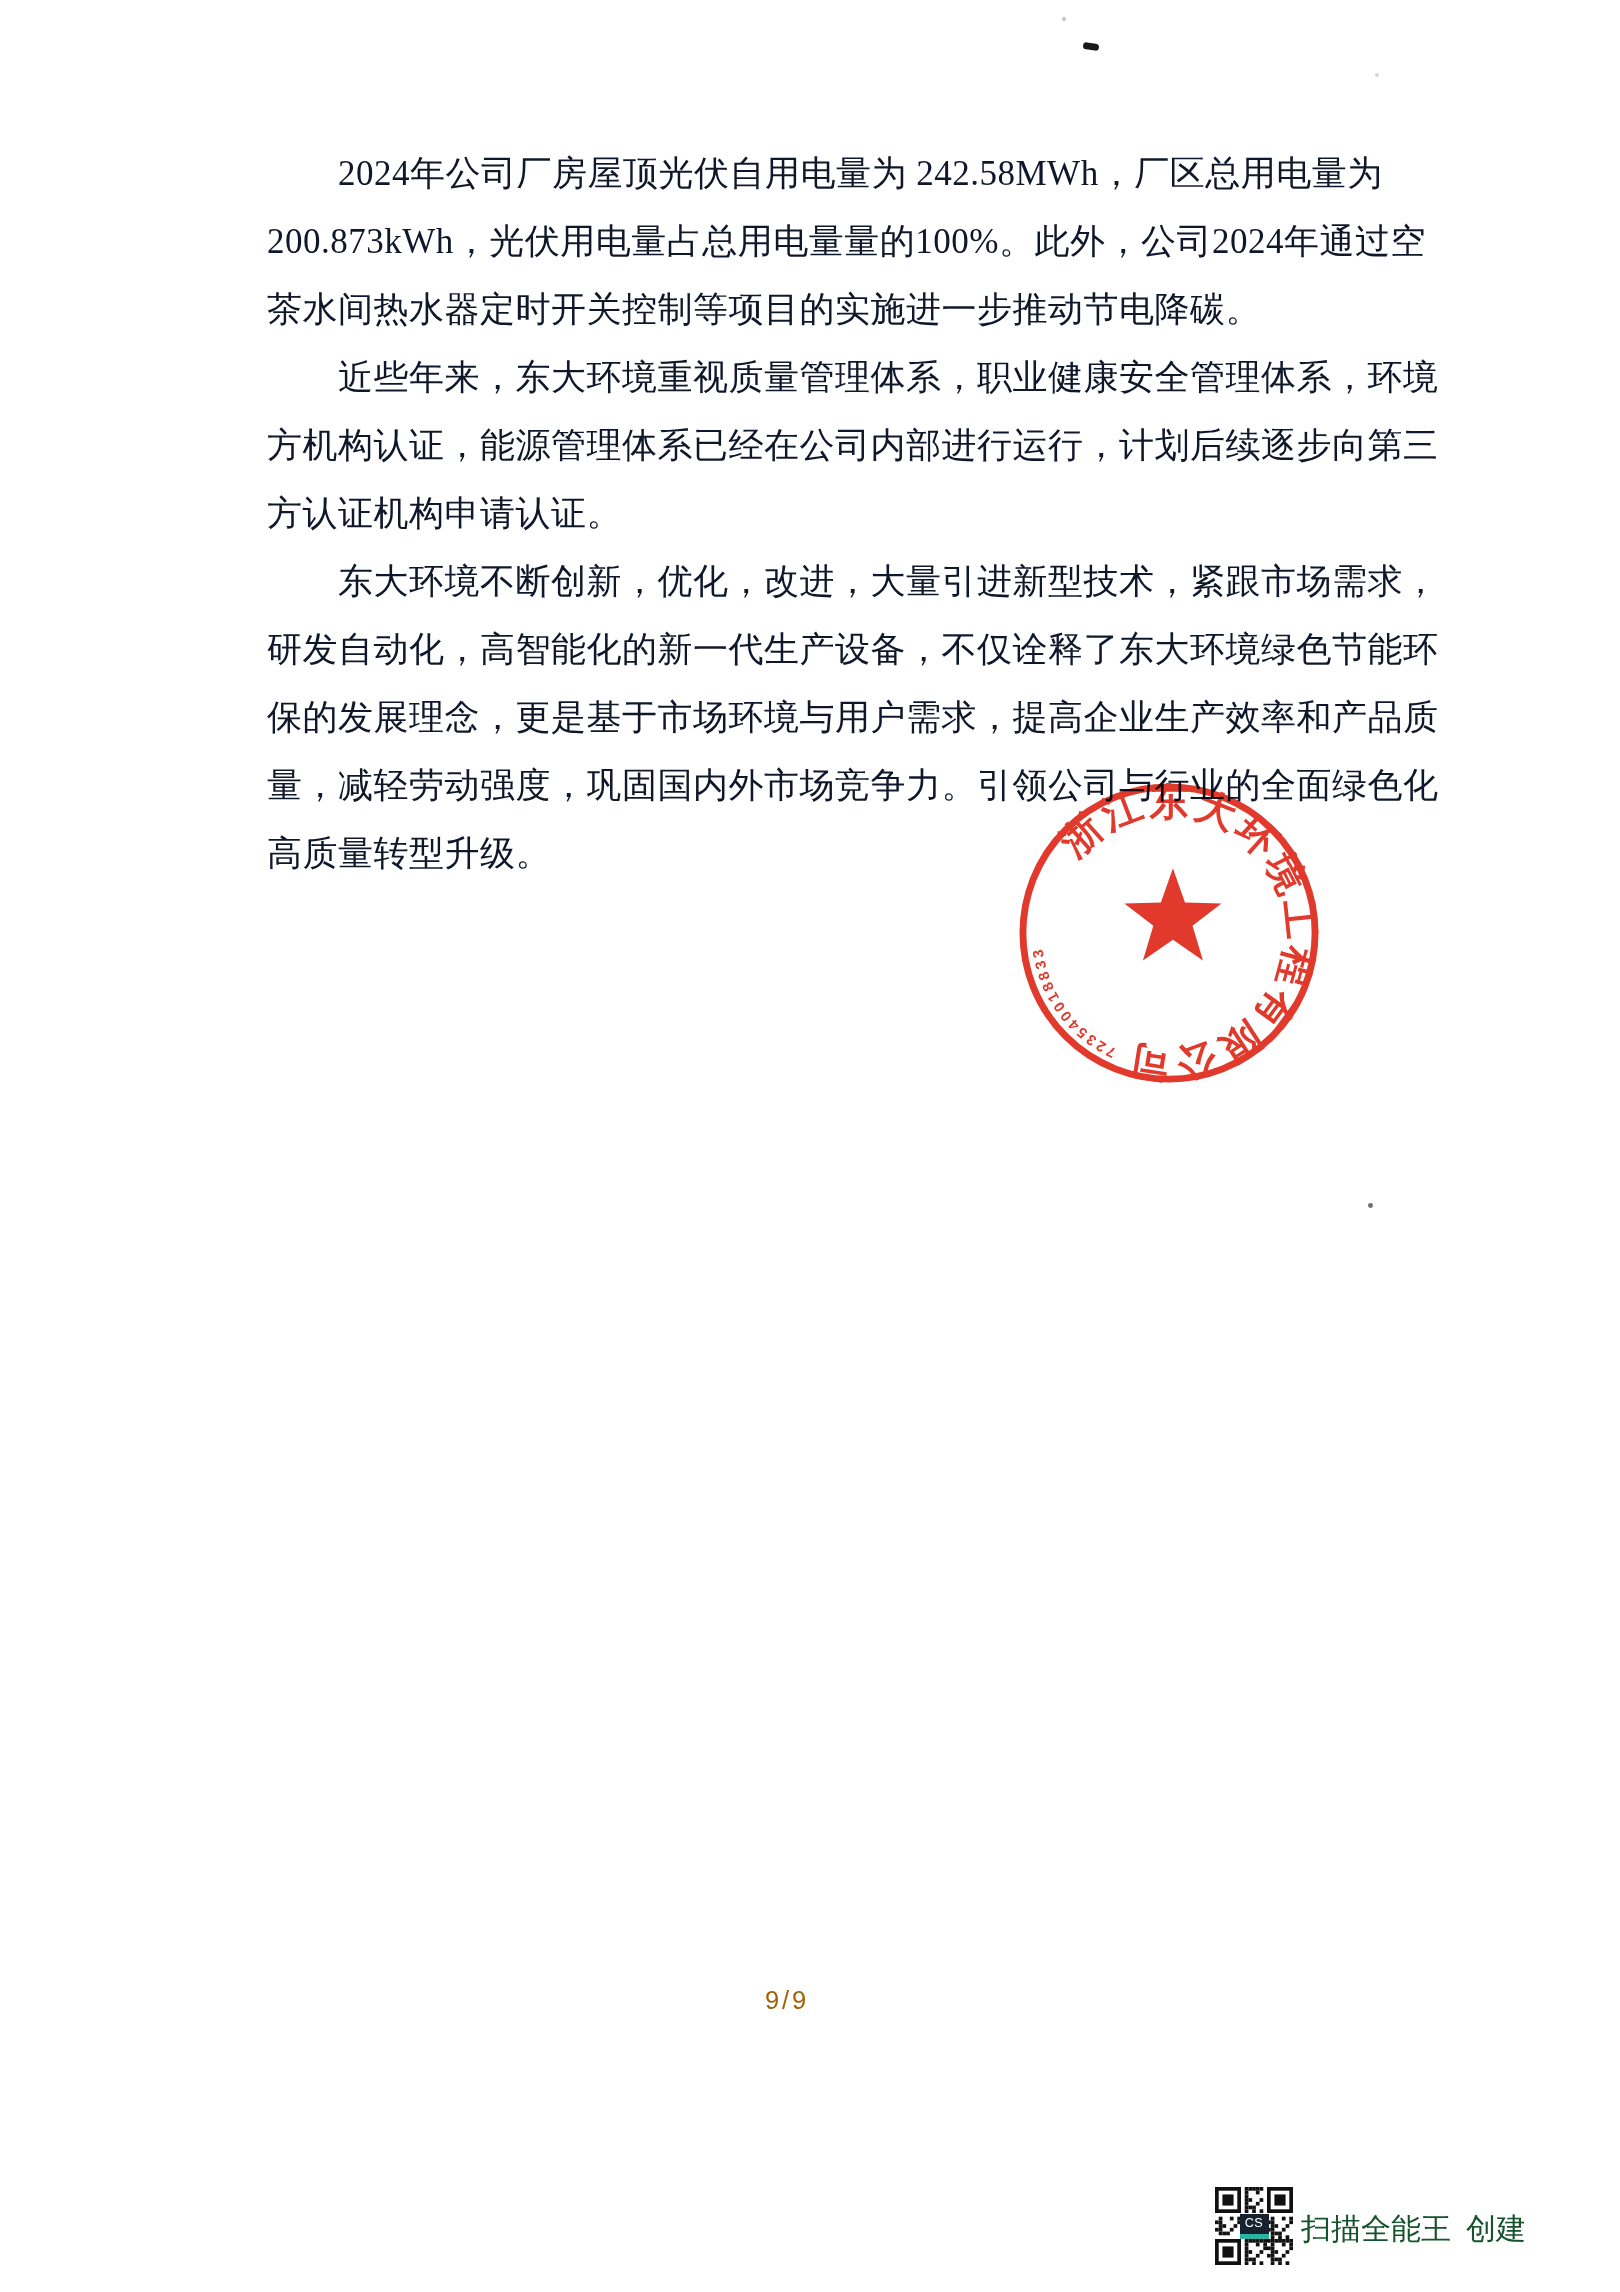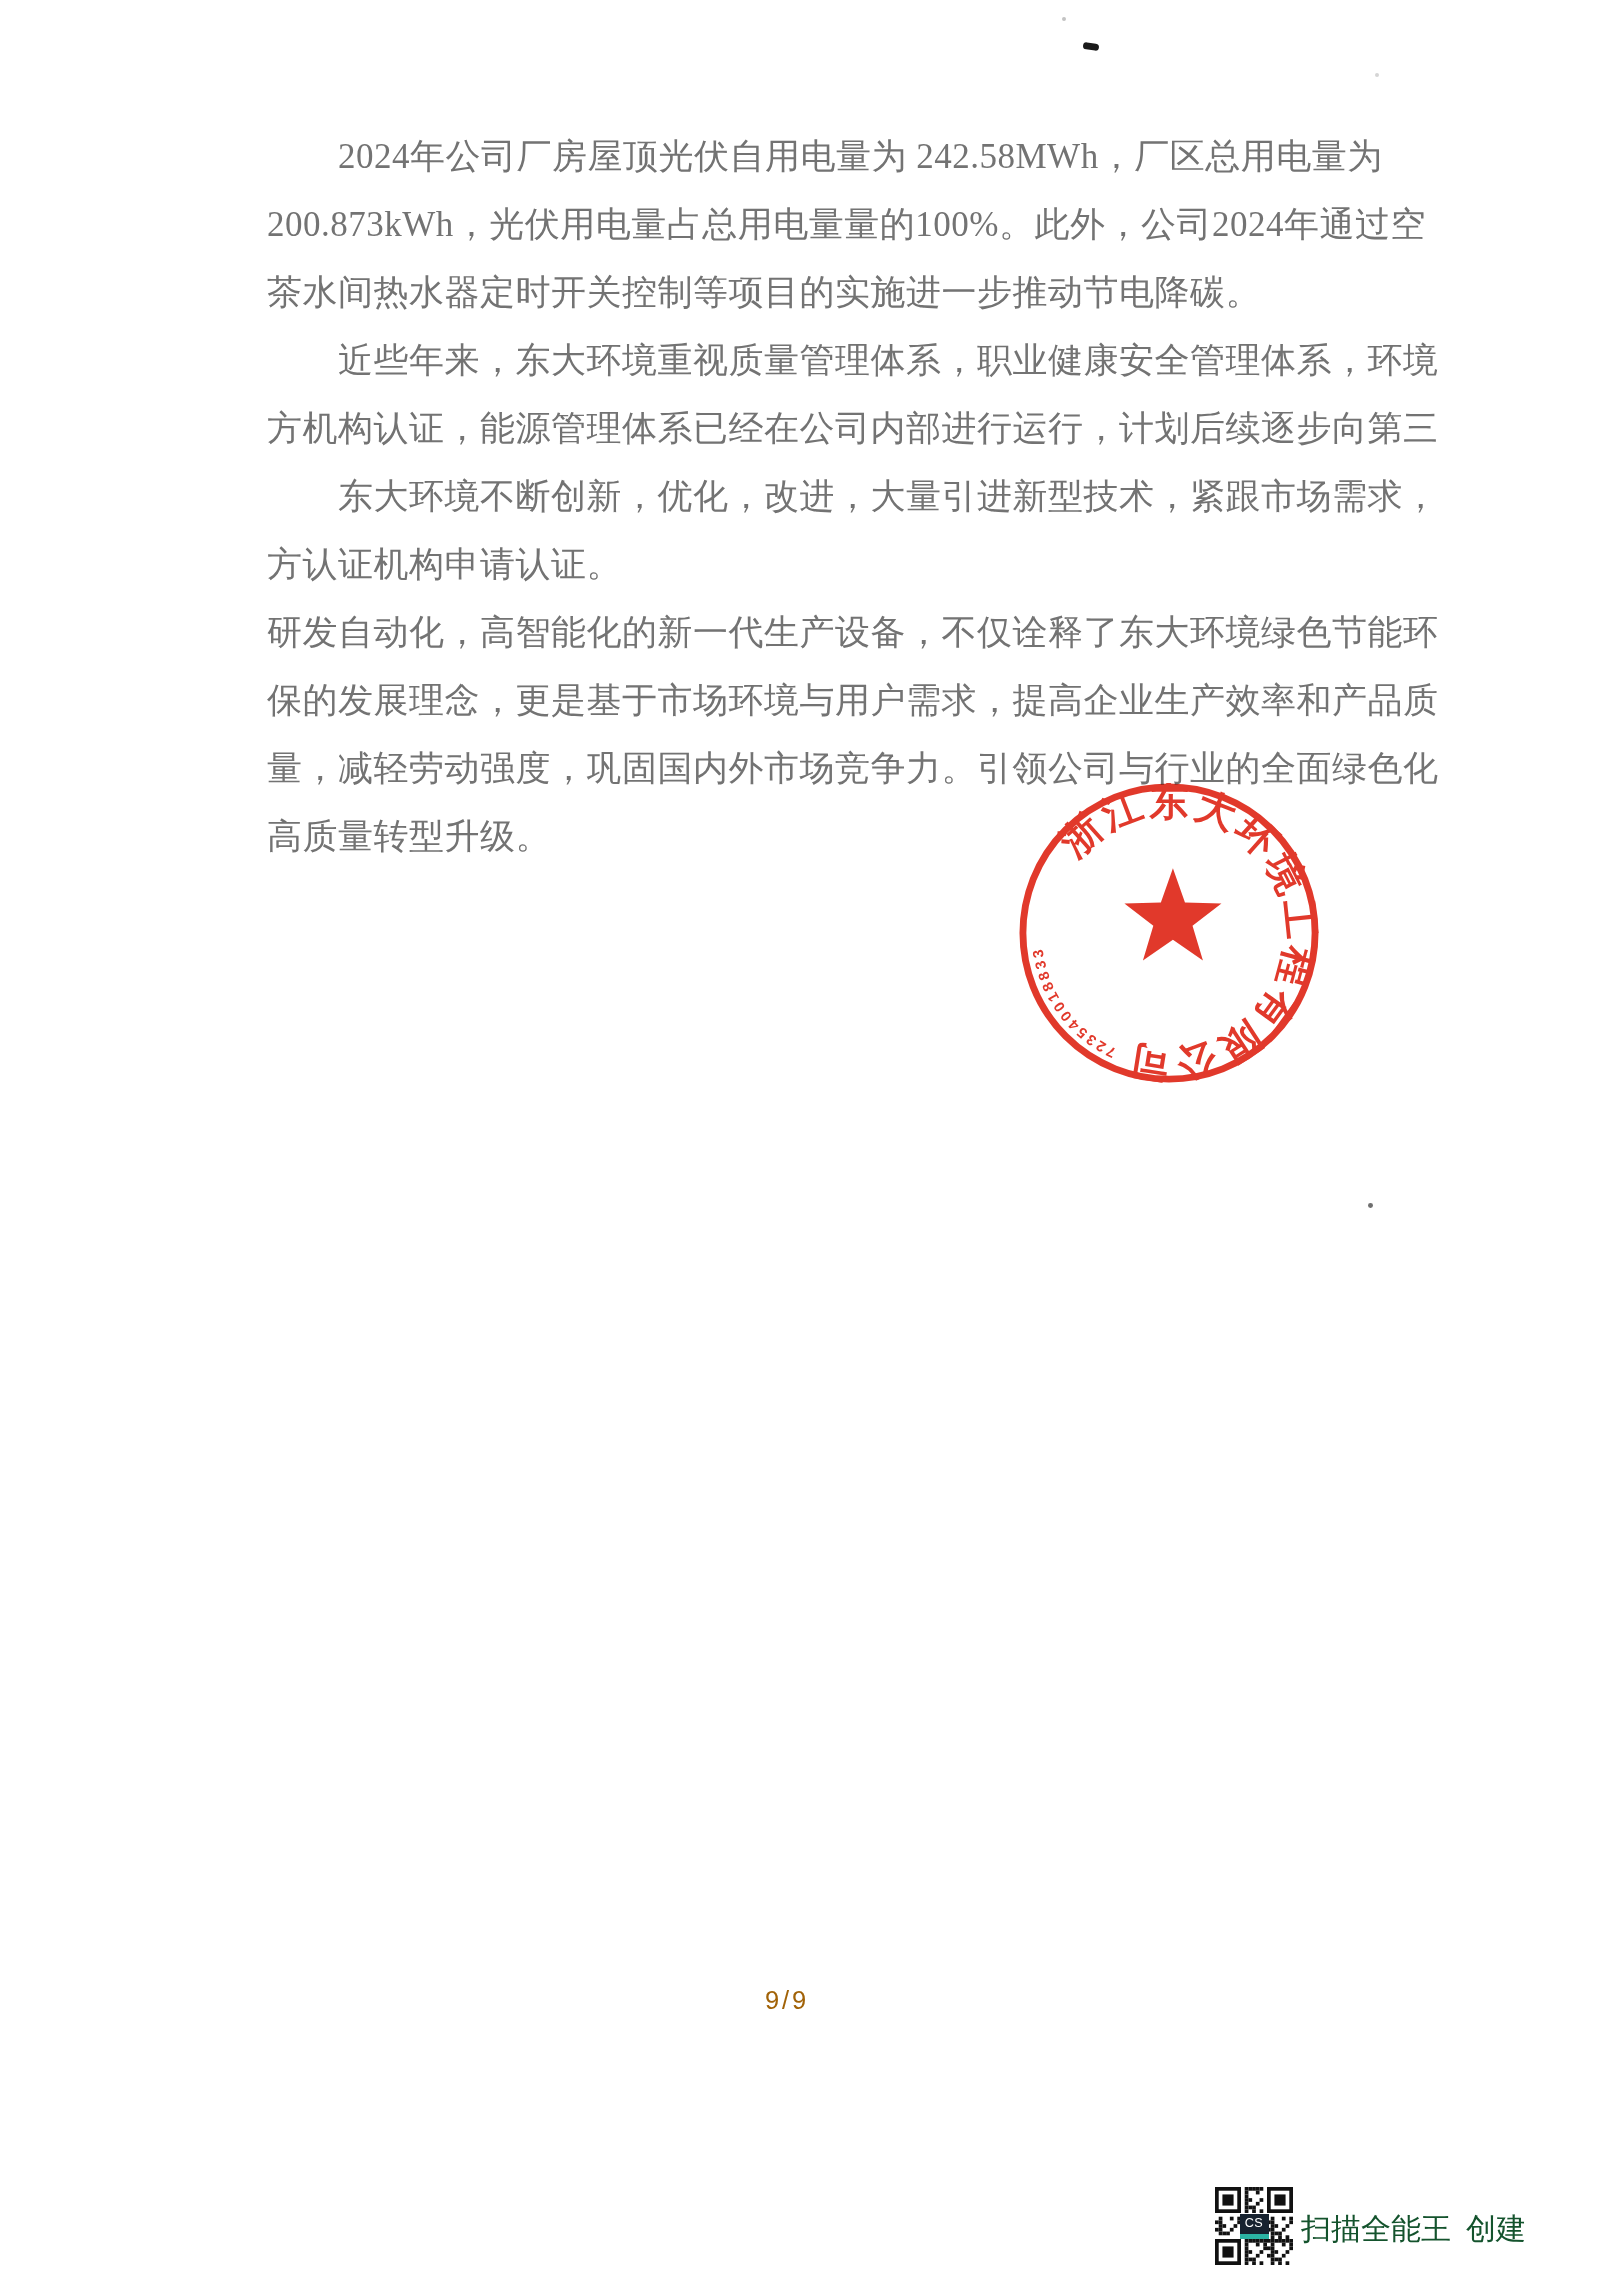--- a/index.html
+++ b/index.html
@@ -7,23 +7,23 @@
     position:relative;
     width:1620px; height:2293px;
     margin:0 auto;
     background:#ffffff;
     font-family:"Liberation Serif","DejaVu Serif",serif;
     overflow:hidden;
   }
   
   .doc-text {
     position:absolute;
-    left:267px; top:123px;
+    left:267px; top:140px;
     width:1019px;
-    color:#737373;
+    color:#0f172a;
   }
   .line {
     height:68px;
     line-height:68px;
     font-size:35px;
     letter-spacing:0.5px;
     white-space:pre;
   }
   .line.indent { padding-left:71px; }
 
@@ -106,22 +106,22 @@
 <body>
 
 <div class="page">
 
   <div class="doc-text" id="docText">
       <div class="line indent">2024年公司厂房屋顶光伏自用电量为 242.58MWh，厂区总用电量为</div>
       <div class="line">200.873kWh，光伏用电量占总用电量量的100%。此外，公司2024年通过空</div>
       <div class="line">茶水间热水器定时开关控制等项目的实施进一步推动节电降碳。</div>
       <div class="line indent">近些年来，东大环境重视质量管理体系，职业健康安全管理体系，环境</div>
       <div class="line">方机构认证，能源管理体系已经在公司内部进行运行，计划后续逐步向第三</div>
+      <div class="line">方认证机构申请认证。</div>
       <div class="line indent">东大环境不断创新，优化，改进，大量引进新型技术，紧跟市场需求，</div>
-      <div class="line">方认证机构申请认证。</div>
       <div class="line">研发自动化，高智能化的新一代生产设备，不仅诠释了东大环境绿色节能环</div>
       <div class="line">保的发展理念，更是基于市场环境与用户需求，提高企业生产效率和产品质</div>
       <div class="line">量，减轻劳动强度，巩固国内外市场竞争力。引领公司与行业的全面绿色化</div>
       <div class="line">高质量转型升级。</div>
     </div>
 
   <div class="stamp">
     <svg id="stampSvg" viewBox="0 0 306 306" width="300" height="300">
       <circle cx="153" cy="153" r="149" fill="none" stroke-width="7" stroke="#df2a1b"></circle>
       <polygon points="157,87 169.3,122 206.5,122.9 177,145.5 187.6,181.1 157,160 126.4,181.1 137,145.5 107.5,122.9 144.7,122" fill="#df2a1b"></polygon>

